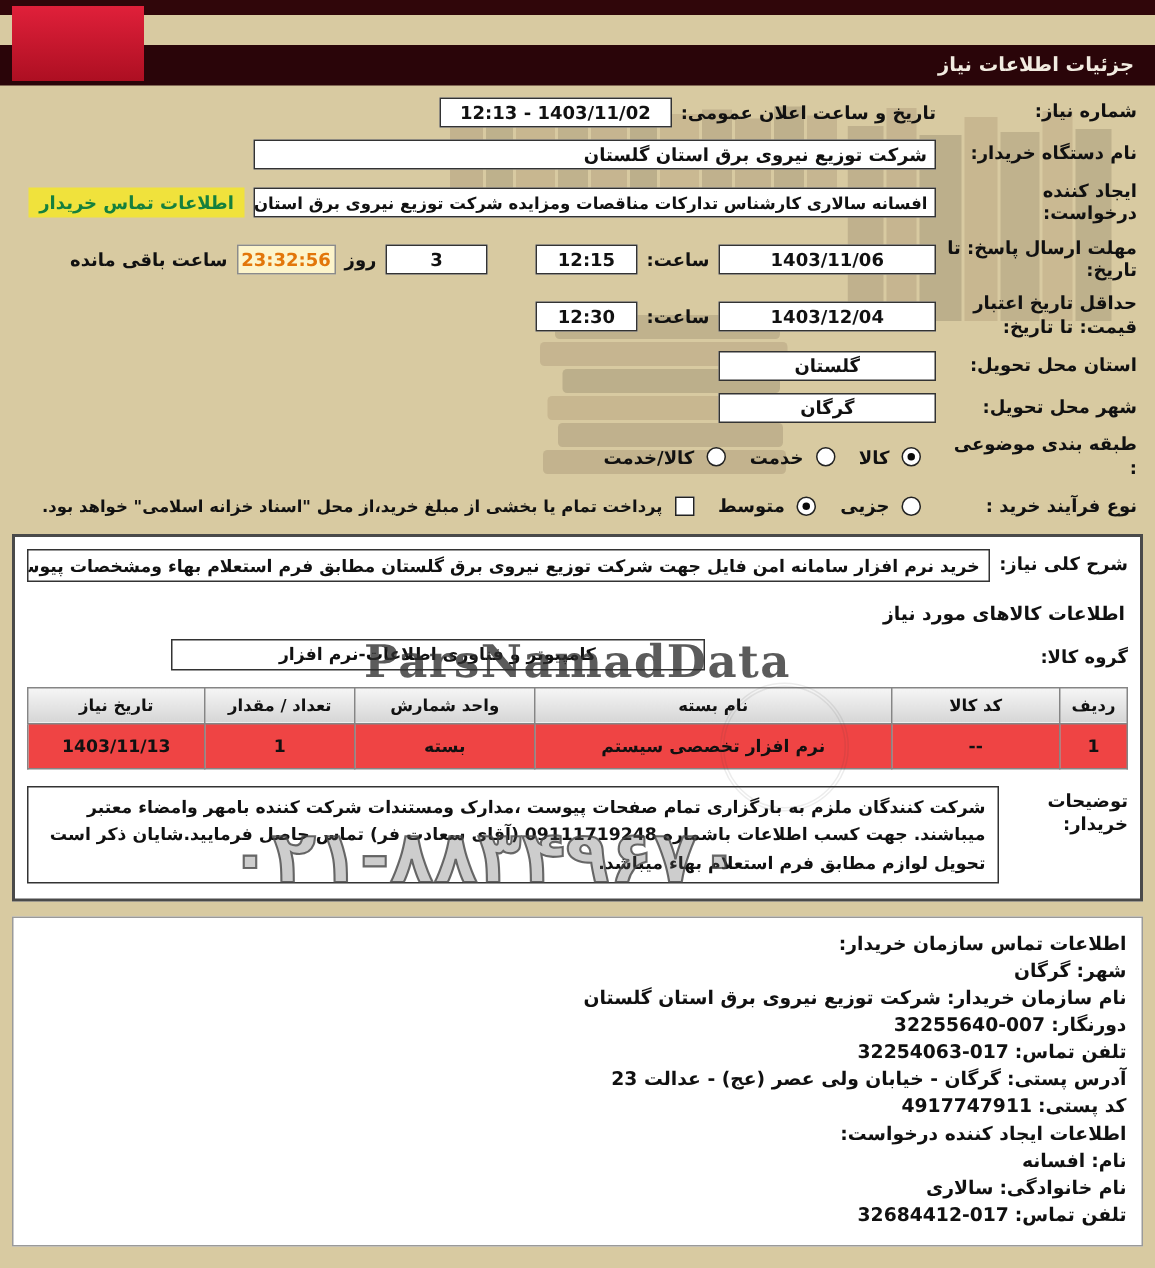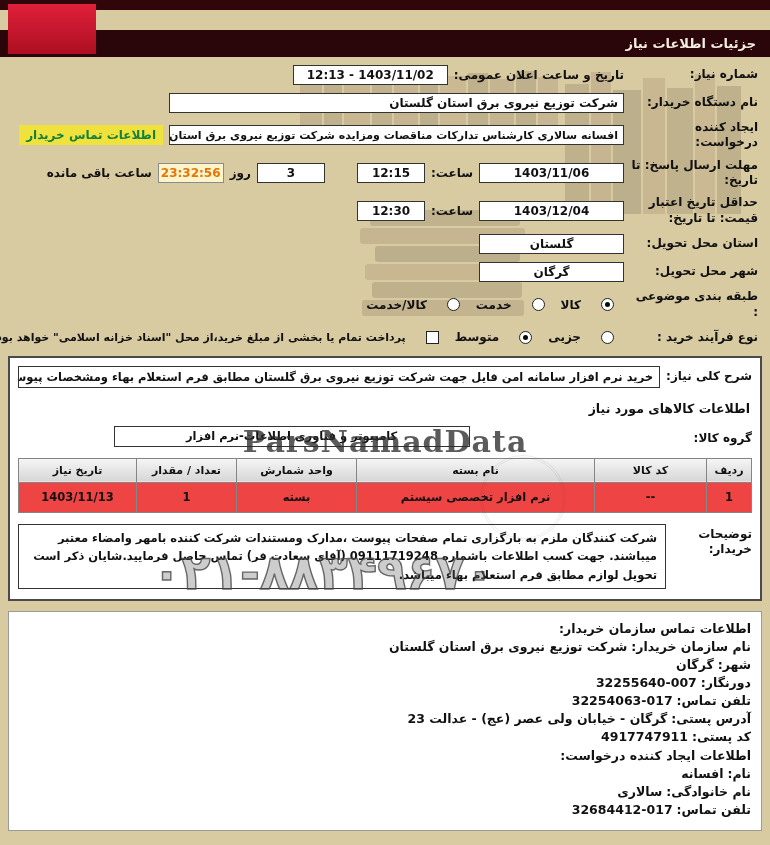--- a/index.html
+++ b/index.html
@@ -26,21 +26,21 @@
   .fld { background:#fff; border:1px solid #333; height:20px; display:flex; align-items:center; justify-content:center;
          font-size:12px; font-weight:bold; padding:0 5px; white-space:nowrap; overflow:hidden; }
   .fr { justify-content:flex-start; }
   .w148{ width:148px; } .w155{ width:155px; } .w455{ flex:0 0 455px; } .w68{ width:68px; } .w145{ width:145px; }
   .sm { font-size:11px; }
   .ylink { background:#f0e23c; color:#15803d; height:20px; display:flex; align-items:center; padding:0 7px;
            font-size:12px; font-weight:bold; cursor:pointer; white-space:nowrap; }
   .remain { background:#fcf4cb; border:1px solid #8b8b8b; color:#e2760a; width:66px; }
   .g26 { margin-right:26px; }
 
-  .opt { display:flex; align-items:center; gap:20px; margin-right:10px; cursor:pointer; }
+  .opt { display:flex; align-items:center; gap:8px; margin-right:10px; cursor:pointer; }
   .radio { width:13px; height:13px; flex:0 0 13px; border:1px solid #222; border-radius:50%; background:#fff; position:relative; }
   .radio.checked::after { content:""; position:absolute; inset:3px; border-radius:50%; background:#0a0a0a; }
   .optlbl { font-size:12px; font-weight:bold; white-space:nowrap; }
   .cbx { width:13px; height:13px; flex:0 0 13px; border:1px solid #222; background:#fff; }
   .treasury { font-size:11px; font-weight:bold; white-space:nowrap; }
 
   .box2 { background:#fff; border:2px solid #4a4a4a; margin:8px 8px 0; padding:8px 8px 10px; position:relative; }
   .b2row { display:flex; align-items:flex-start; gap:6px; }
   .b2lbl { font-weight:bold; font-size:12px; white-space:nowrap; padding-top:3px; }
   .b2lbl.wrap { white-space:normal; width:80px; flex:0 0 80px; text-align:right; line-height:1.3; }
@@ -230,26 +230,26 @@
     <div class="b2row nrow">
       <span class="b2lbl wrap">توضیحات خریدار:</span>
       <div class="notesbox">شرکت کنندگان ملزم به بارگزاری تمام صفحات پیوست ،مدارک ومستندات شرکت کننده بامهر وامضاء معتبر میباشند. جهت کسب اطلاعات باشماره 09111719248 (آقای سعادت فر) تماس حاصل فرمایید.شایان ذکر است تحویل لوازم مطابق فرم استعلام بهاء میباشد.</div>
     </div>
   </div>
 
   <div class="box3">
     <div class="b3title">اطلاعات تماس سازمان خریدار:</div>
 
     <div class="b3row">
+      <span class="b3lbl">شهر:</span>
+      <span class="b3val">گرگان</span>
+    </div>
+    <div class="b3row">
       <span class="b3lbl">نام سازمان خریدار:</span>
       <span class="b3val">شرکت توزیع نیروی برق استان گلستان</span>
-    </div>
-    <div class="b3row">
-      <span class="b3lbl">شهر:</span>
-      <span class="b3val">گرگان</span>
     </div>
     <div class="b3row">
       <span class="b3lbl">دورنگار:</span>
       <span class="b3val">007-32255640</span>
     </div>
     <div class="b3row">
       <span class="b3lbl">تلفن تماس:</span>
       <span class="b3val">017-32254063</span>
     </div>
     <div class="b3row">

